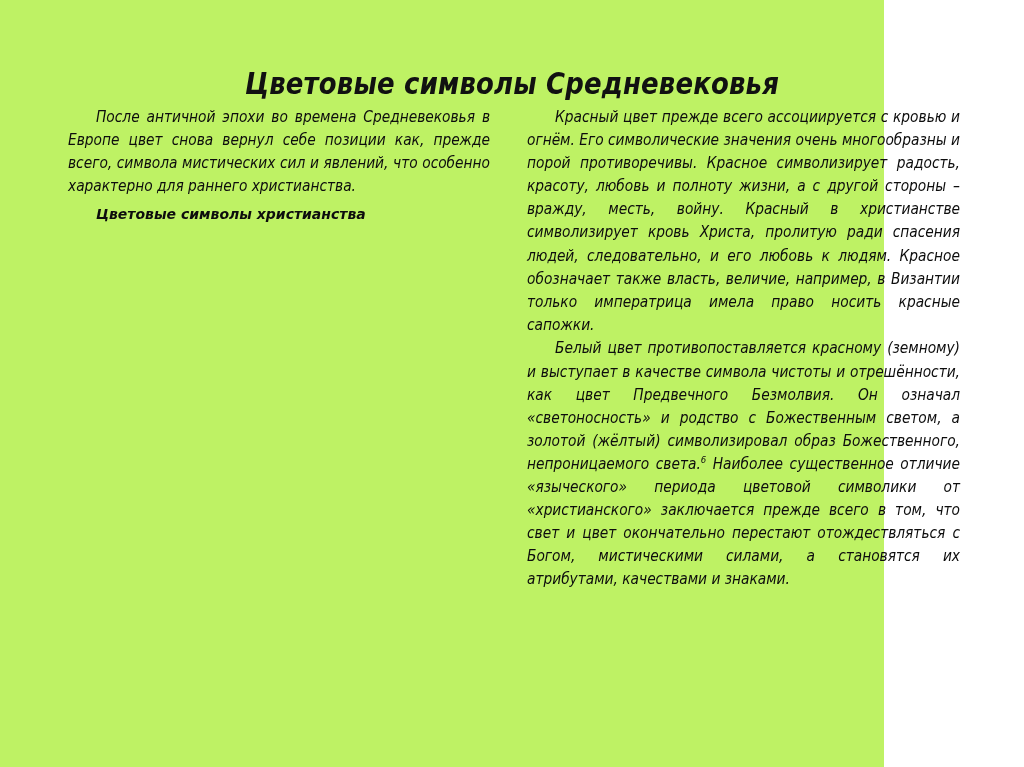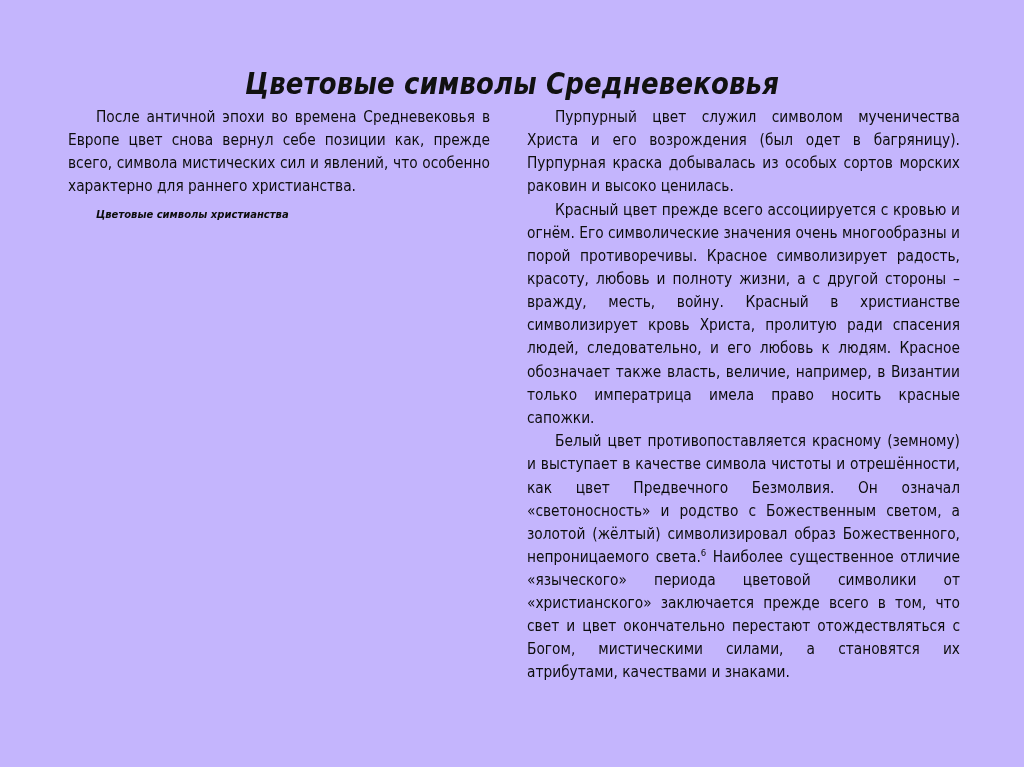--- a/index.html
+++ b/index.html
@@ -12,23 +12,23 @@
     width: 1024px;
     height: 767px;
     overflow: hidden;
     font-family: "DejaVu Sans", "Liberation Sans", sans-serif;
     color: #000000;
     -webkit-font-smoothing: none;
   }
 
   .page {
     position: relative;
-    width: 1024px;
+    width: 884px;
     height: 767px;
-    background: #c4b5fd;
+    background: #bef264;
   }
 
   
   .doc-title {
     position: absolute;
     left: 0;
     top: 44px;
     width: 1024px;
     text-align: center;
     font-family: "DejaVu Sans Condensed", "Liberation Sans Narrow", "DejaVu Sans", sans-serif;
@@ -62,26 +62,27 @@
   .para {
     margin: 0 0 0.5px 0;
     font-size: 15.3px;
     line-height: 23.1px;
     text-align: justify;
     text-justify: inter-word;
     text-indent: 28px;
     hyphens: manual;
     color: #0d0d0d;
     font-stretch: semi-condensed;
+    font-style: italic;
   }
 
   .subhead {
     margin: 5px 0 0 0;
     text-indent: 28px;
-    font-size: 10px;
+    font-size: 14px;
     line-height: 23.1px;
     font-weight: bold;
     font-style: italic;
     text-align: left;
     color: #0d0d0d;
   }
 
   .fn {
     font-size: 9.5px;
     vertical-align: super;
@@ -103,21 +104,20 @@
 
       <p class="subhead">Цветовые символы христианства</p>
 
 
 
 
     </div>
 
     <div class="col col-right">
 
-      <p class="para">Пурпурный цвет служил символом мученичества Христа и его возрождения (был одет в багряницу). Пурпурная краска добывалась из особых сортов морских раковин и высоко ценилась.</p>
 
       <p class="para">Красный цвет прежде всего ассоциируется с кровью и огнём. Его символические значения очень многообразны и порой противоречивы. Красное символизирует радость, красоту, любовь и полноту жизни, а с другой стороны – вражду, месть, войну. Красный в христианстве символизирует кровь Христа, пролитую ради спасения людей, следовательно, и его любовь к людям. Красное обозначает также власть, величие, например, в Византии только императрица имела право носить красные сапожки.</p>
 
       <p class="para"><span>Белый цвет противопоставляется красному (земному) и выступает в качестве символа чистоты и отрешённости, как цвет Предвечного Безмолвия. Он означал «светоносность» и родство с Божественным светом, а золотой (жёлтый) символизировал образ Божественного, непроницаемого света.</span><span class="fn">6</span><span> Наиболее существенное отличие «языческого» периода цветовой символики от «христианского» заключается прежде всего в том, что свет и цвет окончательно перестают отождествляться с Богом, мистическими силами, а становятся их атрибутами, качествами и знаками.</span></p>
 
     </div>
 
   </div>
 </div>
 

